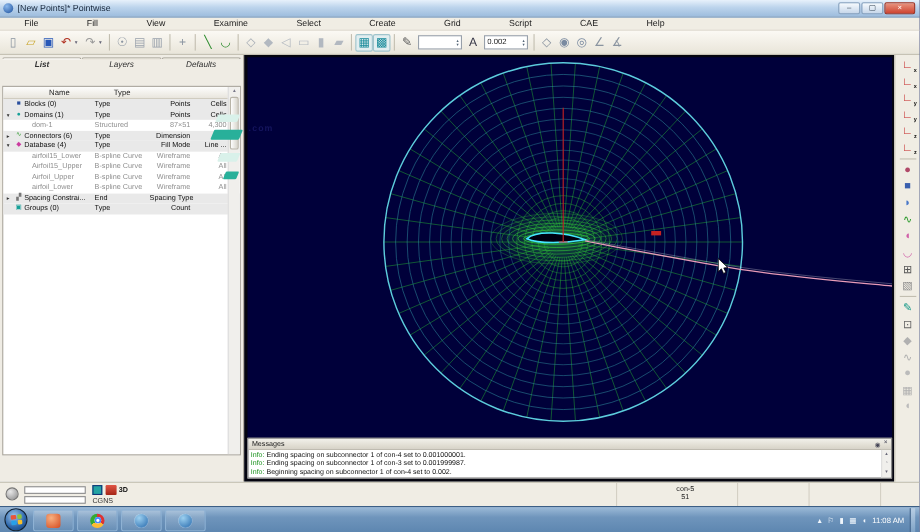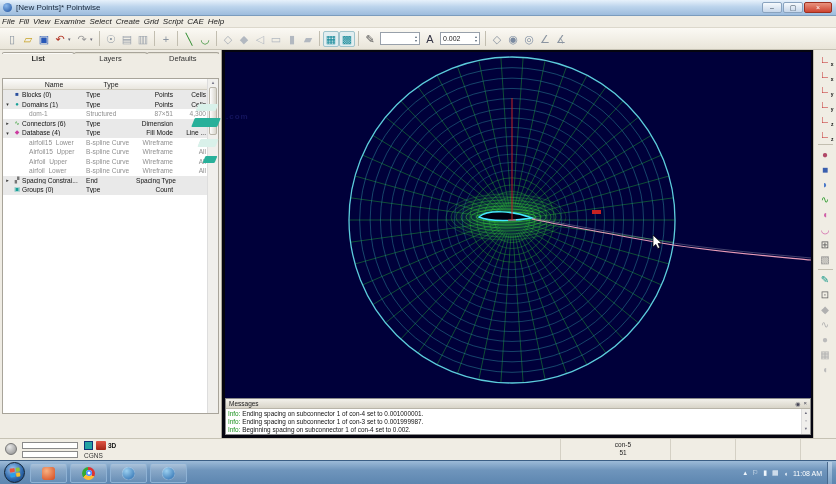--- a/index.html
+++ b/index.html
@@ -14,41 +14,41 @@
     background:radial-gradient(circle at 35% 30%, #8ab8ec, #1c4f9c); margin:0 4px 0 3px; }
   .title-text { font-size:8px; color:#16263a; }
   .win-buttons { margin-left:auto; display:flex; gap:1px; padding-right:4px; }
   .win-btn { width:20px; height:11px; border:1px solid #89a3bf; border-radius:2px;
     background:linear-gradient(#f6fafd,#c7d7ea); font-size:7px; line-height:9px; text-align:center; color:#345; }
   .win-btn.close { width:28px; background:linear-gradient(#e8937f,#ce4431); color:#fff; border-color:#9c2f1f; }
 
   
   .menubar { position:absolute; top:16px; left:0; width:836px; height:12px; background:#f0ede4;
     border-bottom:1px solid #dcd8cc; display:flex; align-items:center; z-index:29; }
-  .menu-item { padding:0 2px; font-size:8px;font-style:italic; }
+  .menu-item { padding:0 22px; font-size:8px; }
   .toolbar { position:absolute; top:28px; left:0; width:836px; height:22px;
     background:linear-gradient(#fbf9f4,#e9e5d9); border-bottom:1px solid #c6c2b4;
     display:flex; align-items:center; padding-left:4px; z-index:29; }
   .tb-icon { width:16px; height:16px; display:flex; align-items:center; justify-content:center;
     font-size:11px; line-height:16px; }
   .tb-active { background:#e2eef0; border:1px solid #9fc4cc; border-radius:2px; }
   .tb-dd { font-size:5px; color:#667; width:6px; }
   .tb-sep { width:1px; height:15px; background:#c2beb0; margin:0 3px; flex:none; }
   .combo { height:13px; width:40px; background:#fff; border:1px solid #98a0aa; font-size:7px;
     display:flex; align-items:center; padding:0 2px; margin:0 2px; position:relative; }
   .combo-val { flex:1; overflow:hidden; }
   .spin { font-size:4px; line-height:4px; color:#567; text-align:center; }
 
   
   .left-panel { position:absolute; left:0; top:50px; width:222px; height:388px;
     background:#efece4; border-right:1px solid #aaa69a; }
   .panel-head { height:12px; background:linear-gradient(#f4f1ea,#ddd8cc); border-bottom:1px solid #c6c2b4;
     display:flex; align-items:center; padding:0 4px; font-size:7.5px; }
   .panel-pin { margin-left:auto; font-size:7px; color:#556; }
-  .tabs { display:flex; padding:2px 2px 10px 2px; height:14px; }
+  .tabs { display:flex; padding:2px 2px 10px 2px; height:14px;font-style:italic; }
   .tab { flex:1; text-align:center; font-size:7.5px; line-height:12px; border:1px solid #a8a49a;
     border-bottom:none; background:linear-gradient(#eceadf,#d9d5c8); border-radius:2px 2px 0 0; color:#333; }
   .tab.active { background:#fbfaf7; font-weight:bold; }
   .tree-wrap { position:absolute; left:2px; top:28px; right:2px; bottom:24px; background:#fff;
     border:1px solid #a8a49a; overflow:hidden; }
   .tree-head { display:grid; grid-template-columns:9px 10px 64px 50px 40px 33px; height:11px;
     background:linear-gradient(#fdfdfc,#e9e6de); border-bottom:1px solid #d0ccc0; font-size:7px; align-items:center; }
   .tree-head span { text-align:center; }
   .tree-row { display:grid; grid-template-columns:9px 10px 64px 50px 40px 33px; height:9.5px;
     align-items:center; font-size:6.6px; white-space:nowrap; }

